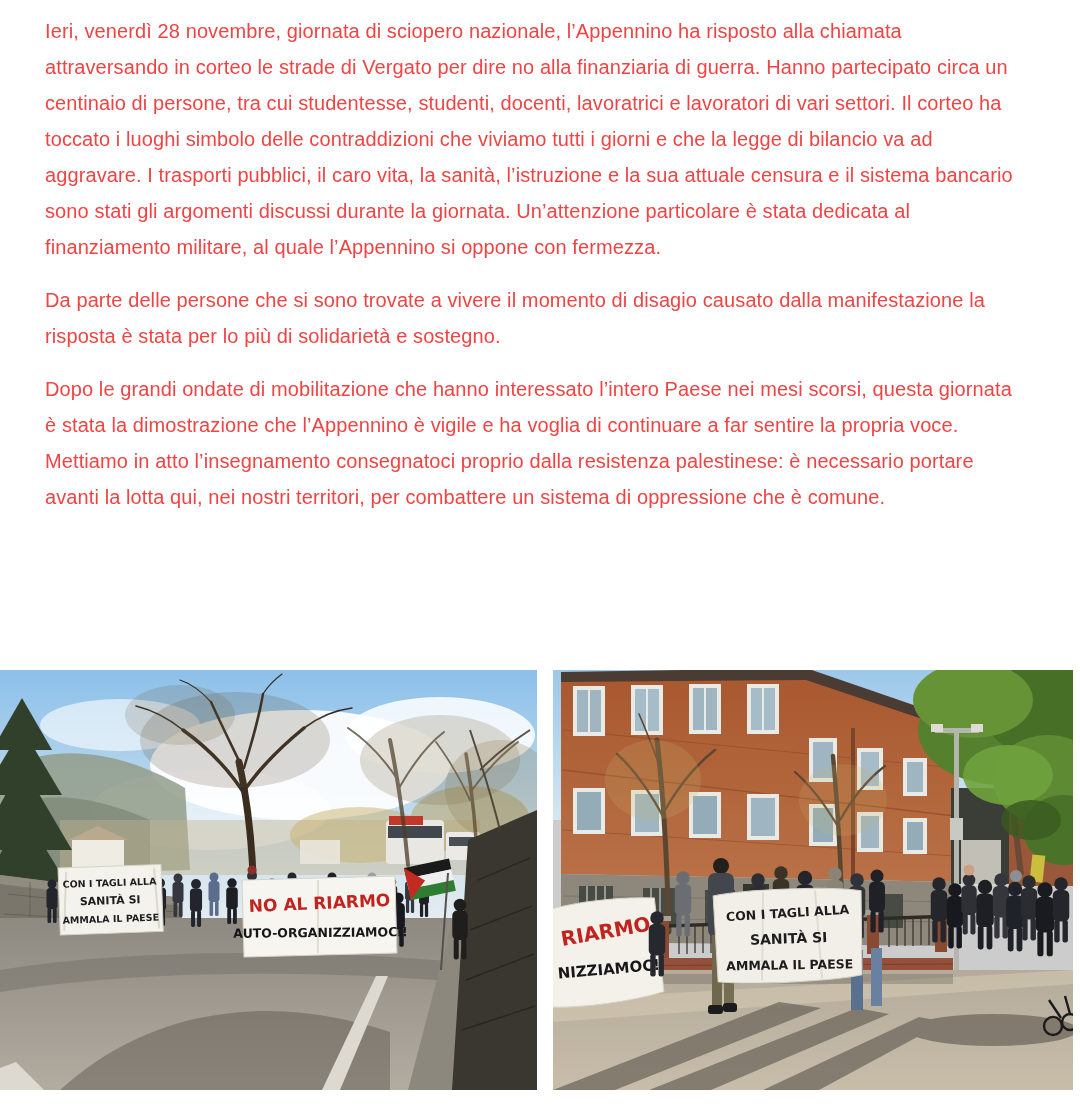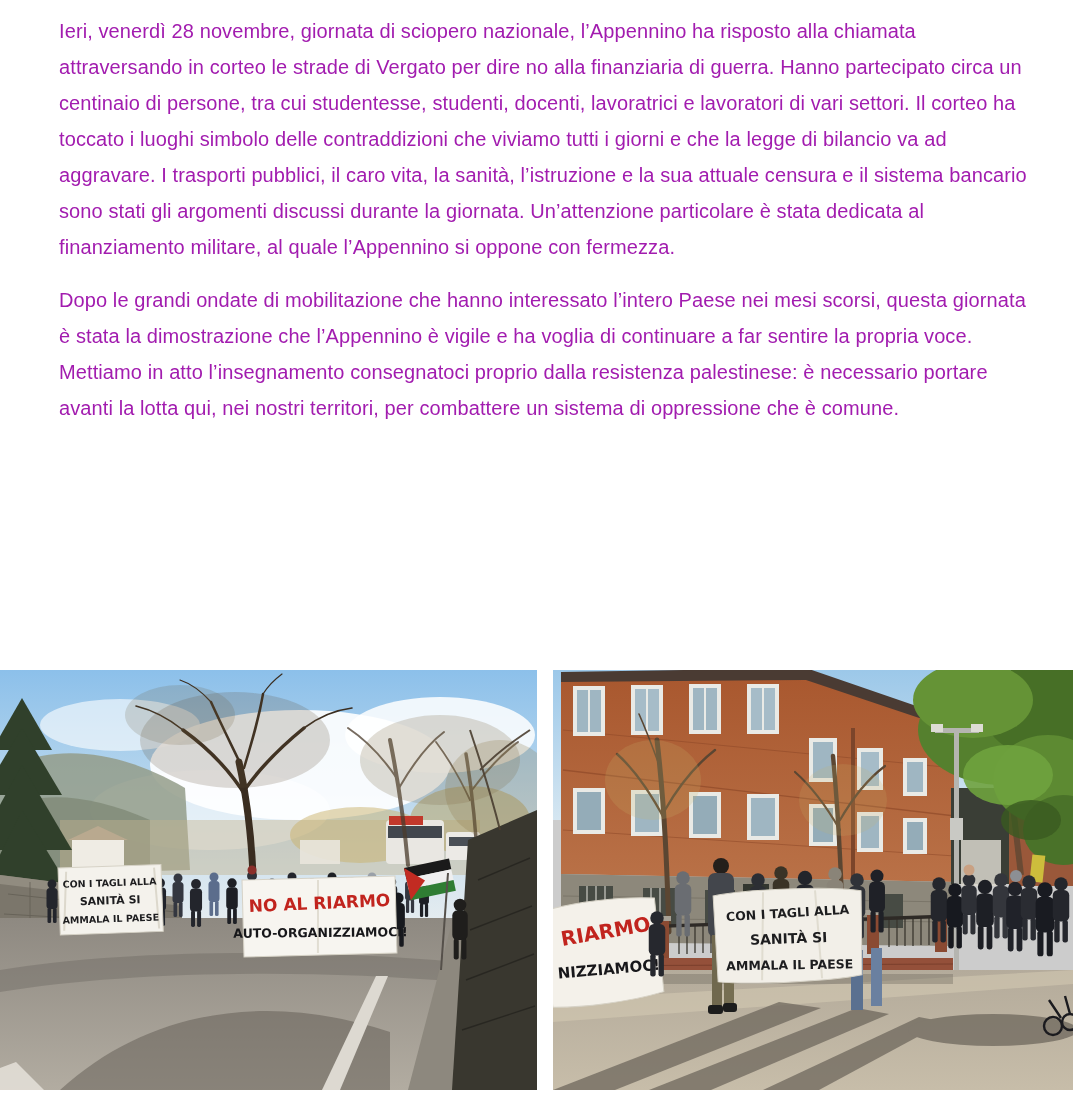--- a/index.html
+++ b/index.html
@@ -1,34 +1,35 @@
 <!DOCTYPE html>
 <html><head>
 <meta charset="utf-8">
 <style>
   html,body{margin:0;padding:0;}
   body{
     width:1080px;height:1115px;background:#ffffff;position:relative;
     font-family:"Liberation Sans",sans-serif;overflow:hidden;
   }
   .article{
-    position:absolute;top:13px;left:59px;width:982px;
-    color:#a21caf;font-size:20px;line-height:36px;letter-spacing:.1px;
+    position:absolute;top:13px;left:45px;width:982px;
+    color:#ef4444;font-size:20px;line-height:36px;letter-spacing:.1px;
   }
   .article p{margin:0 0 17px 0;}
   .photos{position:absolute;top:670px;left:0;display:flex;gap:16px;}
   .photo{height:420px;overflow:hidden;background:#ccc;}
   .photo svg{display:block;}
   .banner-font{font-family:"DejaVu Sans",sans-serif;font-weight:bold;}
 </style>
 </head>
 <body>
 
 <div class="article">
   <p>Ieri, venerdì 28 novembre, giornata di sciopero nazionale, l’Appennino ha risposto alla chiamata attraversando in corteo le strade di Vergato per dire no alla finanziaria di guerra. Hanno partecipato circa un centinaio di persone, tra cui studentesse, studenti, docenti, lavoratrici e lavoratori di vari settori. Il corteo ha toccato i luoghi simbolo delle contraddizioni che viviamo tutti i giorni e che la legge di bilancio va ad aggravare. I trasporti pubblici, il caro vita, la sanità, l’istruzione e la sua attuale censura e il sistema bancario sono stati gli argomenti discussi durante la giornata. Un’attenzione particolare è stata dedicata al finanziamento militare, al quale l’Appennino si oppone con fermezza.</p>
+  <p>Da parte delle persone che si sono trovate a vivere il momento di disagio causato dalla manifestazione la risposta è stata per lo più di solidarietà e sostegno.</p>
   <p>Dopo le grandi ondate di mobilitazione che hanno interessato l’intero Paese nei mesi scorsi, questa giornata è stata la dimostrazione che l’Appennino è vigile e ha voglia di continuare a far sentire la propria voce. Mettiamo in atto l’insegnamento consegnatoci proprio dalla resistenza palestinese: è necessario portare avanti la lotta qui, nei nostri territori, per combattere un sistema di oppressione che è comune.</p>
 </div>
 
 <div class="photos">
 
   <div class="photo" style="width:537px">
   <svg width="537" height="420" viewBox="0 0 537 420" preserveAspectRatio="none">
     <defs>
       <linearGradient id="skyL" x1="0" y1="0" x2="0" y2="1">
         <stop offset="0" stop-color="#8cc0ea"></stop>

